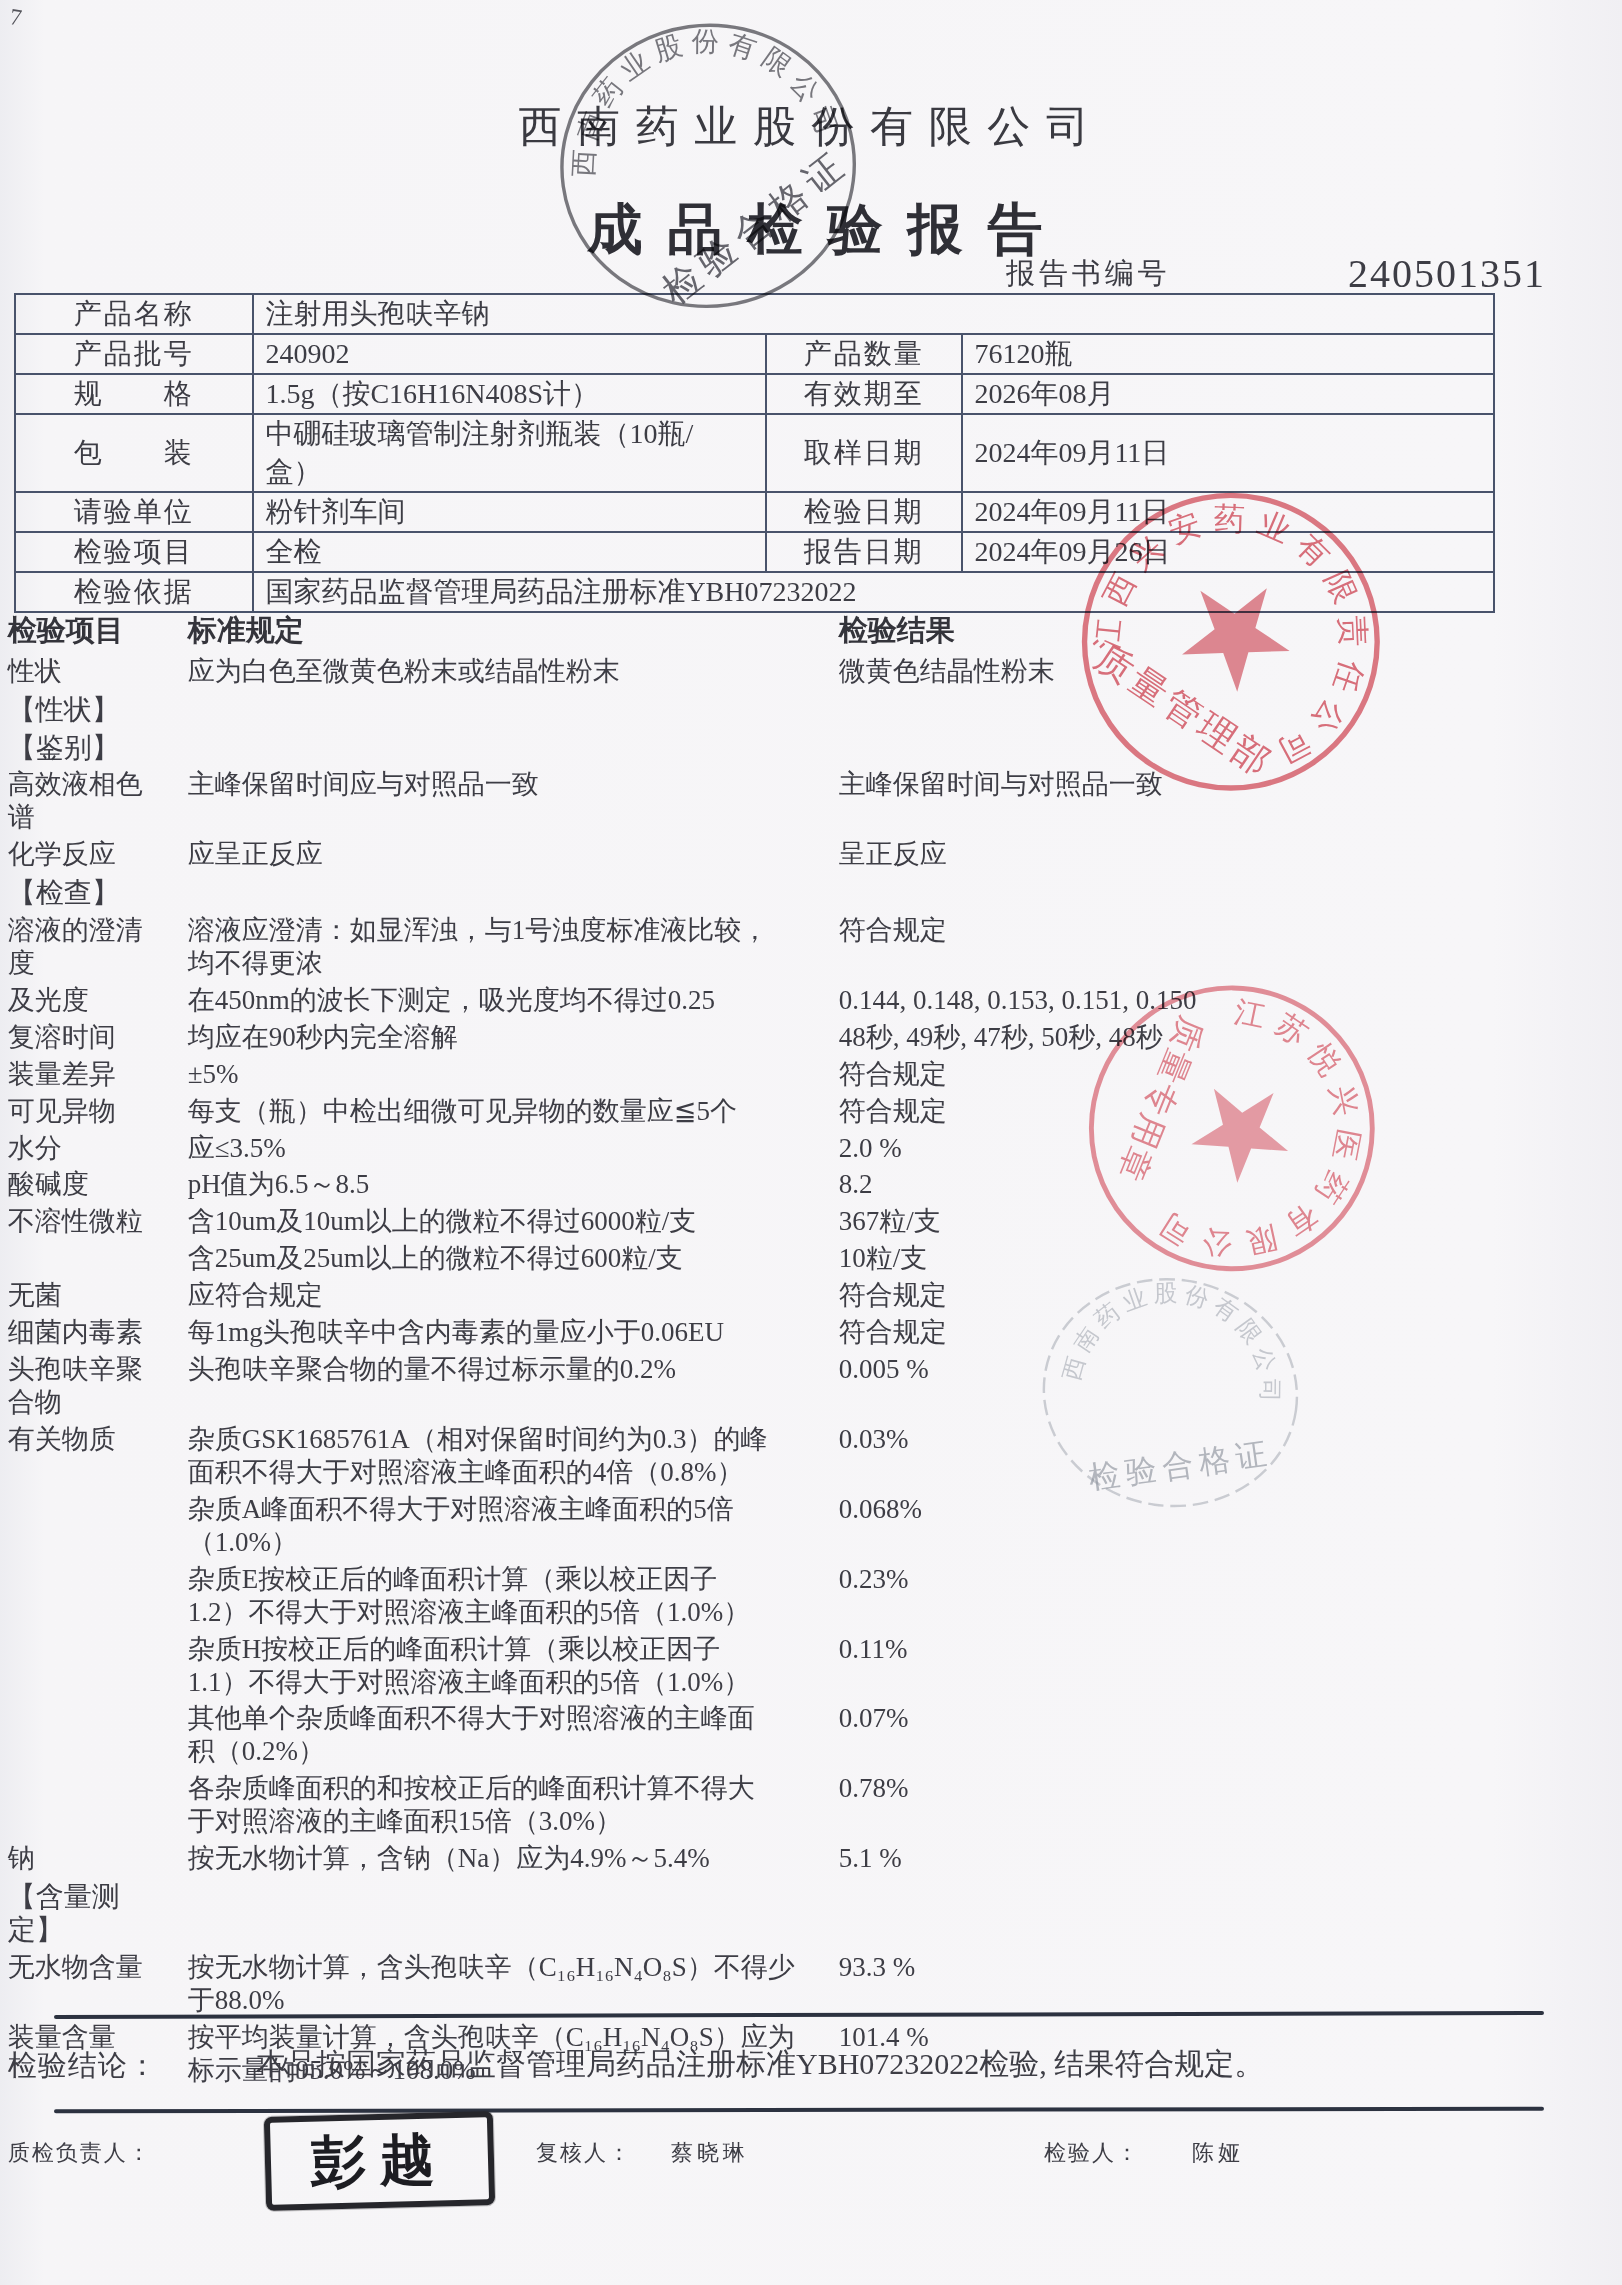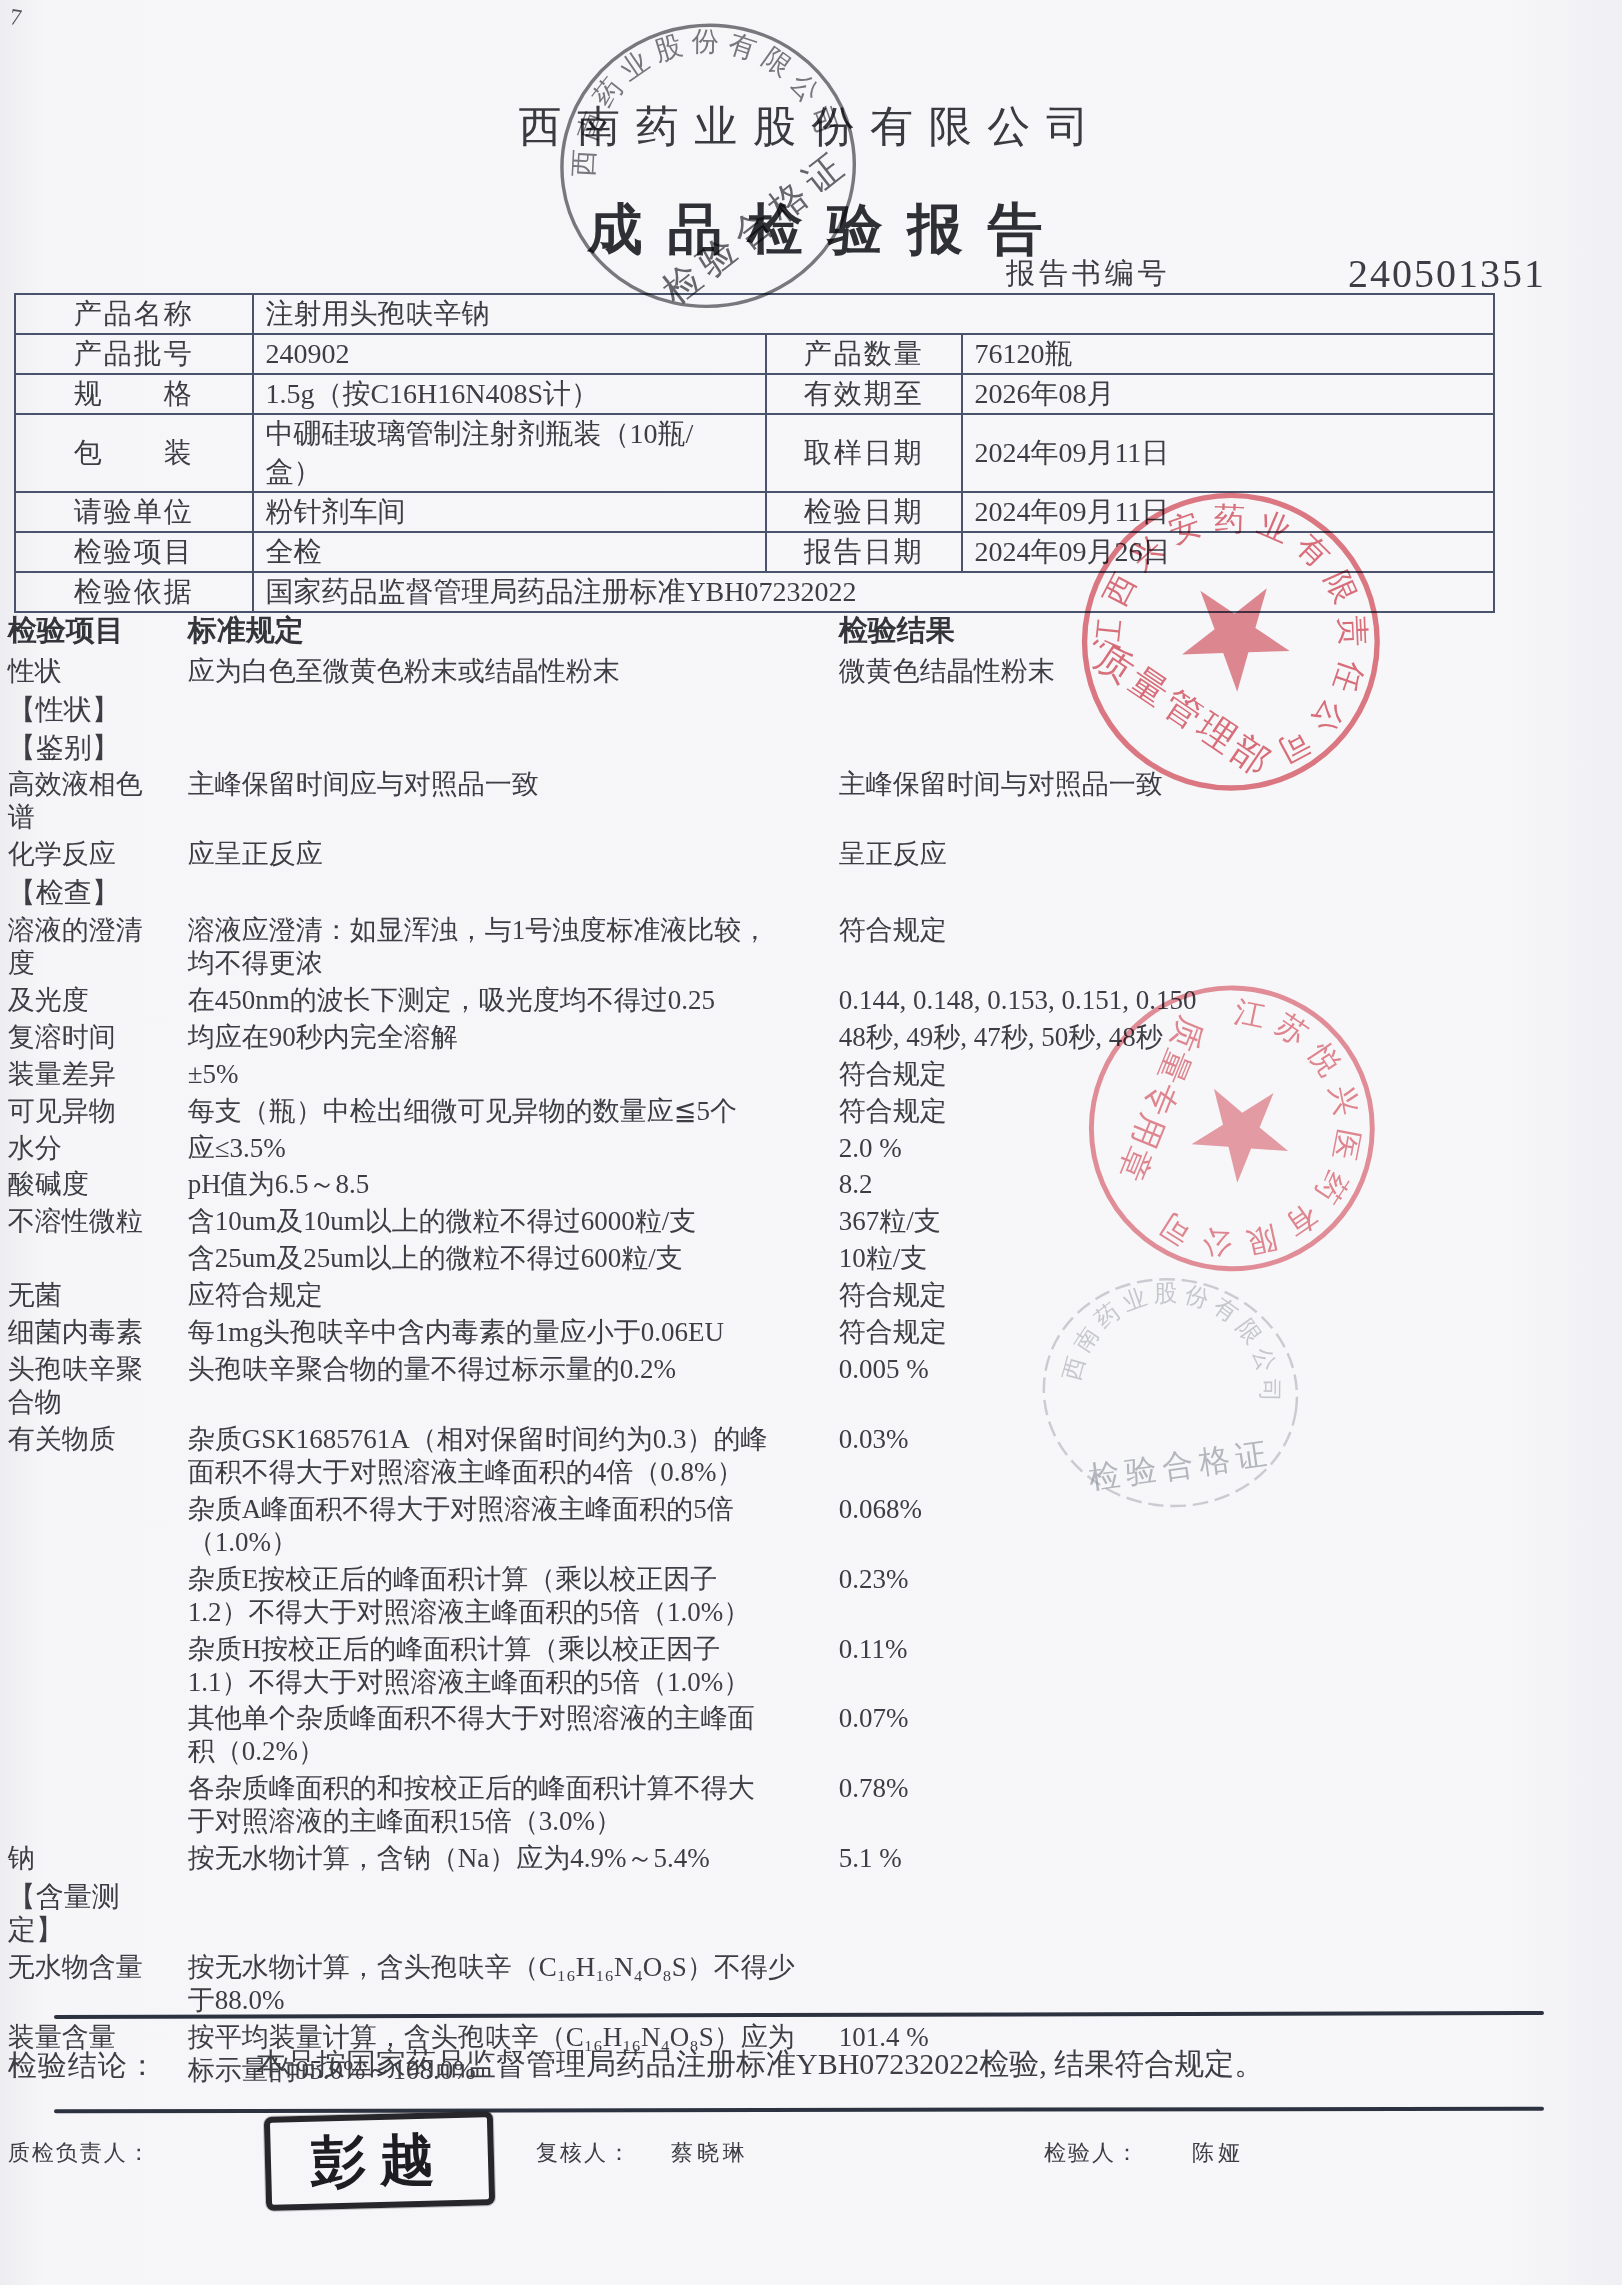--- a/index.html
+++ b/index.html
@@ -239,20 +239,21 @@
       <div class="c2">按无水物计算，含钠（Na）应为4.9%～5.4%</div>
       <div class="c3">5.1 %</div>
     </div>
     <div class="r sec">
         <div class="c1">【含量测定】</div>
       </div>
     <div class="r">
       <div class="c1">无水物含量</div>
       <div class="c2">按无水物计算，含头孢呋辛（C₁₆H₁₆N₄O₈S）不得少
 于88.0%</div>
+      <div class="c3">93.3 %</div>
     </div>
     <div class="r">
       <div class="c1">装量含量</div>
       <div class="c2">按平均装量计算，含头孢呋辛（C₁₆H₁₆N₄O₈S）应为
 标示量的95.0%～108.0%</div>
       <div class="c3">101.4 %</div>
     </div>
   </div>
 
   <div class="abs rule rule-1"></div>

